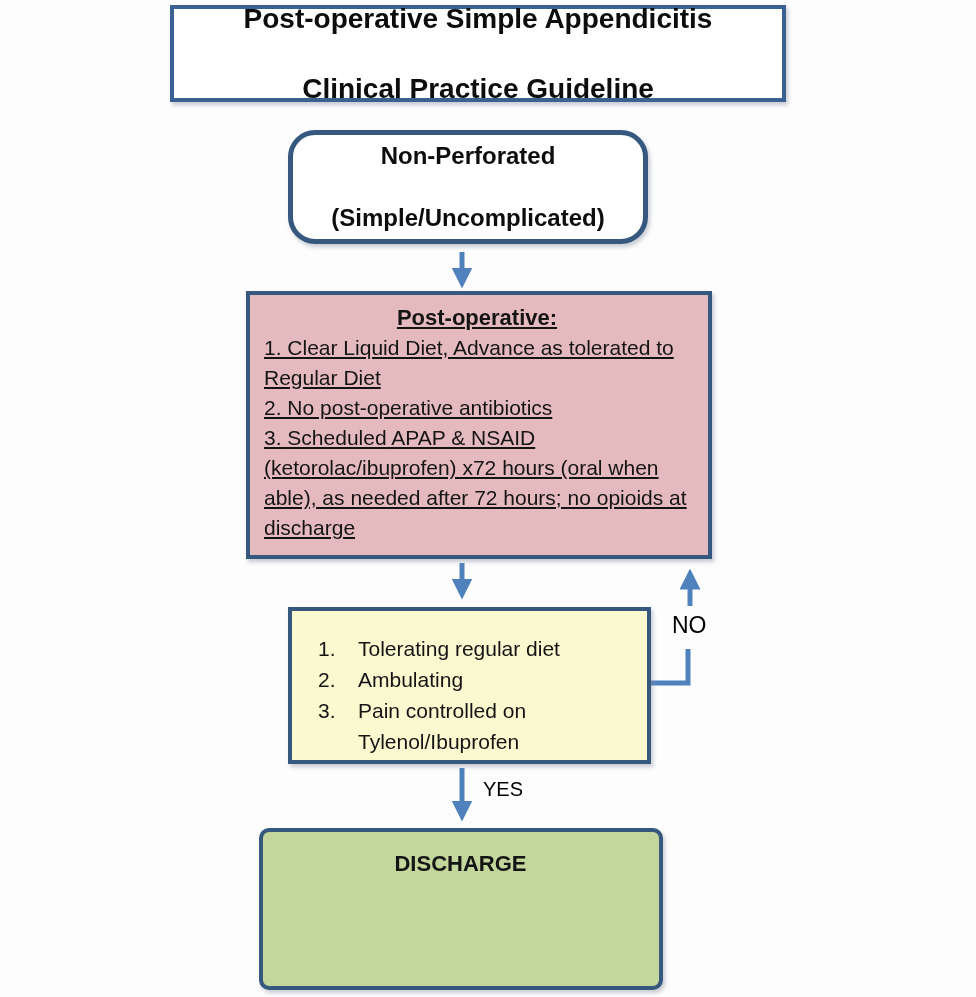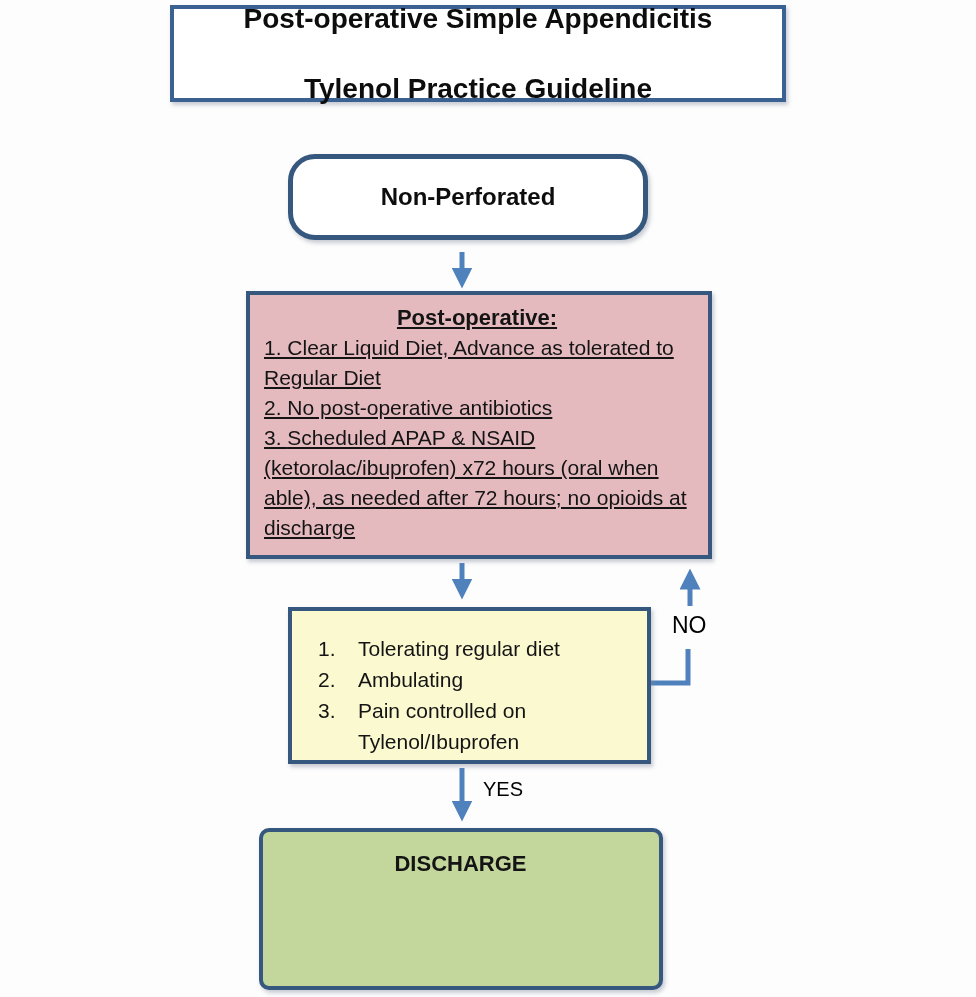--- a/index.html
+++ b/index.html
@@ -30,27 +30,26 @@
     left:170px;top:5px;width:616px;height:97px;
     background:#fff;
     border:4px solid var(--title-border-blue);
     display:flex;flex-direction:column;justify-content:center;align-items:center;
     text-align:center;
   }
   .title-box .t-line{font-size:28px;font-weight:bold;line-height:42px;color:#0d0d0d;}
 
   
   .start-box{
-    left:288px;top:130px;width:360px;height:86px;
+    left:288px;top:130px;width:360px;height:114px;
     background:#fff;
     border:5px solid var(--border-blue);
     border-radius:27px;
     display:flex;flex-direction:column;justify-content:center;align-items:center;
     text-align:center;
-    margin-top:24px;
   }
   .start-box .s-line{font-size:24px;font-weight:bold;line-height:34px;color:#0d0d0d;}
 
   
   .postop-box{
     left:246px;top:291px;width:466px;height:268px;
     background:var(--pink-fill);
     border:4px solid var(--border-blue);
     padding:8px 18px 6px 14px;
     font-size:21px;line-height:30px;text-decoration:underline;
@@ -106,25 +105,26 @@
     </defs>
     <line class="c-line" x1="462" y1="252" x2="462" y2="278" marker-end="url(#ah)"></line>
     <line class="c-line" x1="462" y1="563" x2="462" y2="589" marker-end="url(#ah)"></line>
     <line class="c-line" x1="462" y1="768" x2="462" y2="811" marker-end="url(#ah)"></line>
     <line class="c-line" x1="690" y1="606" x2="690" y2="579" marker-end="url(#ah)"></line>
     <polyline class="c-line" points="651,683 688,683 688,649"></polyline>
   </svg>
 
   <div class="node title-box shadow">
     <div class="t-line">Post-operative Simple Appendicitis</div>
-    <div class="t-line">Tylenol Practice Guideline</div>
+    <div class="t-line">Clinical Practice Guideline</div>
   </div>
 
   <div class="node start-box shadow">
     <div class="s-line">Non-Perforated</div>
+    <div class="s-line">(Simple/Uncomplicated)</div>
   </div>
 
   <div class="node postop-box shadow">
     <div class="heading">Post-operative:</div>
     <p>1. Clear Liquid Diet, Advance as tolerated to Regular Diet</p>
     <p>2. No post-operative antibiotics</p>
     <p><span>3. </span><span class="u">Scheduled</span><span> APAP &amp; NSAID (ketorolac/ibuprofen) x72 hours (oral when able), as needed after 72 hours; no opioids at discharge</span></p>
   </div>
 
   <div class="node criteria-box shadow">

